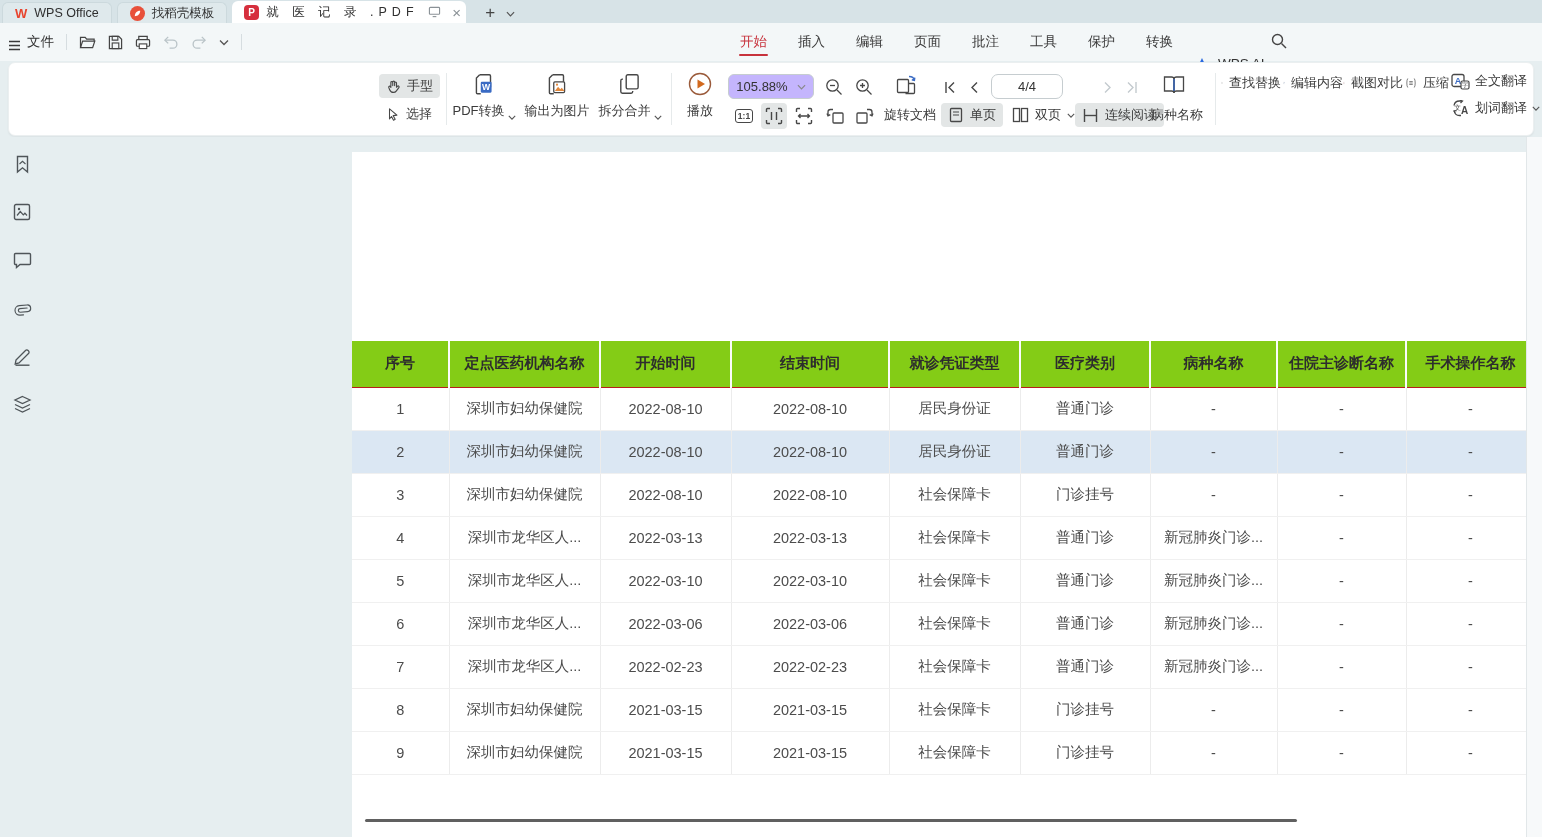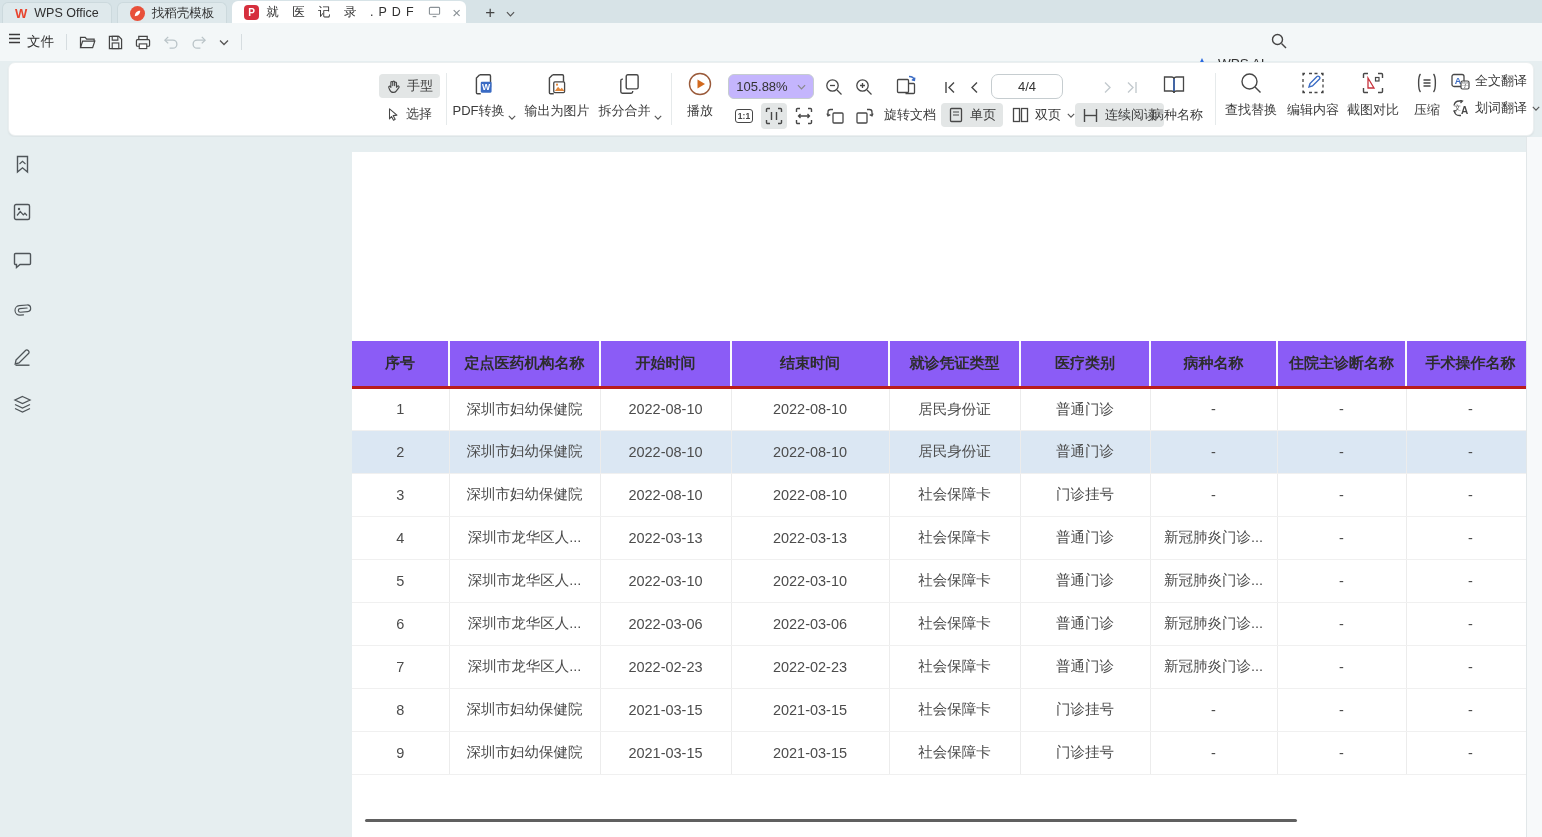--- a/index.html
+++ b/index.html
@@ -16,55 +16,55 @@
   .tab.active .tlabel { letter-spacing:5px; }
   .sqicon { width:15px; height:15px; border-radius:4px; display:flex; align-items:center; justify-content:center; color:#fff; font-size:10px; font-weight:bold; flex:0 0 auto; }
   .wpsw { color:#e8442e; font-weight:bold; font-size:13px; }
   .tabctl { display:flex; align-items:center; gap:4px; margin-left:auto; }
   .tabbtn { width:18px; height:18px; display:flex; align-items:center; justify-content:center; color:#666; font-size:13px; border-radius:3px; }
   .newtab { font-size:17px; color:#444; width:22px; height:20px; display:flex; align-items:center; justify-content:center; margin-left:8px; }
 
   
   .menubar { position:absolute; left:0; top:23px; width:100%; height:38px; background:#f3f7f8; }
   .fileleft { position:absolute; left:8px; top:0; height:100%; display:flex; align-items:center; gap:12px; font-size:13.5px; color:#333; }
-  .filebtn { display:flex; align-items:flex-start; gap:6px; }
+  .filebtn { display:flex; align-items:flex-end; gap:6px; }
   .msep { width:1px; height:16px; background:#d6dde0; }
   .menus { position:absolute; left:739px; top:0; height:100%; display:flex; align-items:center; gap:29px; font-size:13.5px; color:#3a3a3a; }
   .menu-item { position:relative; padding:10px 1px; }
   .menu-item.active { color:#c7323c; }
   .menu-item.active::after { content:""; position:absolute; left:0; right:0; bottom:5px; height:2.5px; background:#c7323c; border-radius:2px; }
   .wpsai { position:absolute; left:1196px; top:0; height:100%; display:flex; align-items:center; gap:6px; font-size:13.5px; color:#333;margin-top:21px; }
   .msearch { position:absolute; left:1271px; top:10px; }
 
   
   .ribbon { position:absolute; left:8px; top:62px; width:1526px; height:74px; background:#fff; border:1px solid #ebeff0; border-radius:7px; box-shadow:0 1px 2px rgba(0,0,0,.05); }
   .vsep { position:absolute; top:10px; height:52px; width:1px; background:#e6eaeb; }
   .tgl { position:absolute; display:flex; align-items:center; gap:6px; height:24px; padding:0 7px; border-radius:4px; font-size:13px; color:#3b3b3b; white-space:nowrap; }
   .tgl.on { background:#e3e6e6; }
   .bigbtn { position:absolute; top:8px; display:flex; flex-direction:column; align-items:center; gap:5px; font-size:13px; color:#3b3b3b; white-space:nowrap; }
   .blabel { display:flex; align-items:flex-end; gap:3px; }
   .zoombox { position:absolute; left:719px; top:11px; width:86px; height:25px; border:1px solid #c6cdd0; border-radius:6px; display:flex; align-items:center; justify-content:center; gap:9px; font-size:13px; color:#333; background:#c4b5fd; }
   .icbtn { position:absolute; width:26px; height:26px; display:flex; align-items:center; justify-content:center; border-radius:4px; font-size:13px; color:#3b3b3b; }
   .icbtn.on { background:#e3e6e6; }
   .pagebox { position:absolute; left:982px; top:11px; width:72px; height:25px; border:1px solid #c6cdd0; border-radius:7px; text-align:center; font-size:13px; color:#333; font-family:"Liberation Sans",sans-serif; background:#fff; }
   .box11 { border:1.4px solid #474747; border-radius:3px; font-size:8.5px; font-weight:bold; color:#474747; padding:2px 2px; line-height:1; }
-  .colbtn { position:absolute; top:8px; display:flex; flex-direction:column; align-items:center; gap:6px; font-size:13px; color:#3b3b3b; white-space:nowrap; }
+  .colbtn { position:absolute; top:8px; display:flex; flex-direction:row; align-items:center; gap:6px; font-size:13px; color:#3b3b3b; white-space:nowrap; }
   .transcol { position:absolute; left:1442px; top:9px; display:flex; flex-direction:column; gap:9px; }
   .transrow { display:flex; align-items:center; gap:5px; font-size:13px; color:#3b3b3b; white-space:nowrap; }
 
   
   .content { position:absolute; left:0; top:137px; width:100%; height:700px; background:#e6eef0; }
   .sidebar { position:absolute; left:0; top:14px; width:44px; display:flex; flex-direction:column; align-items:center; gap:22px; }
   .sbtn { width:26px; height:26px; display:flex; align-items:center; justify-content:center; border-radius:4px; }
   .page { position:absolute; left:352px; top:15px; width:1174px; height:685px; background:#ffffff; overflow:hidden; }
   .vscroll { position:absolute; right:0; top:0; width:16px; height:100%; background:#f7f9fa; border-left:1px solid #e2e7e9; }
 
   
   table.med { border-collapse:collapse; table-layout:fixed; width:1183px; position:absolute; left:0; top:189px; text-align:center; }
-  table.med th { background:#8b5cf6; height:46px; font-size:15px; font-weight:bold; color:#2d2d2d; border-right:2px solid #fafbfc; border-bottom:3px solid #b91c1c; }
+  table.med th { background:#84cc16; height:46px; font-size:15px; font-weight:bold; color:#2d2d2d; border-right:2px solid #fafbfc; border-bottom:1px solid #b91c1c; }
   table.med td { height:43px; font-size:14.5px; color:#4c4c4c; border-right:1px solid #ececec; border-bottom:1px solid #f0f0f0; overflow:hidden; white-space:nowrap; }
   table.med tr.hl td { background:#dbe7f3; }
   table.med th:nth-child(1), table.med td:nth-child(1) { width:97px; }
   table.med th:nth-child(2), table.med td:nth-child(2) { width:151px; }
   table.med th:nth-child(3), table.med td:nth-child(3) { width:131px; }
   table.med th:nth-child(4), table.med td:nth-child(4) { width:158px; }
   table.med th:nth-child(5), table.med td:nth-child(5) { width:131px; }
   table.med th:nth-child(6), table.med td:nth-child(6) { width:130px; }
   table.med th:nth-child(7), table.med td:nth-child(7) { width:127px; }
   table.med th:nth-child(8), table.med td:nth-child(8) { width:129px; }
@@ -154,20 +154,30 @@
           </svg>
       </span>
       <span>
         <svg class="ic" width="10" height="7" viewBox="0 0 10 7">
             <path d="M1 1.5l4 4 4-4" fill="none" stroke="#555" stroke-width="1.3"></path>
           </svg>
       </span>
       <div class="msep"></div>
     </div>
 
+    <div class="menus">
+        <span class="menu-item active">开始</span>
+        <span class="menu-item">插入</span>
+        <span class="menu-item">编辑</span>
+        <span class="menu-item">页面</span>
+        <span class="menu-item">批注</span>
+        <span class="menu-item">工具</span>
+        <span class="menu-item">保护</span>
+        <span class="menu-item">转换</span>
+      </div>
 
     <div class="wpsai">
       <svg class="ic" width="16" height="13" viewBox="0 0 20 16">
           <path d="M1 15L7.5 1l3.2 7z" fill="#2a6ae0"></path>
           <path d="M8 15l4.5-9L19 15z" fill="#7a5cf0"></path>
         </svg>
       <span>WPS AI</span>
     </div>
     <div class="msearch">
       <svg class="ic" width="16" height="16" viewBox="0 0 16 16">

